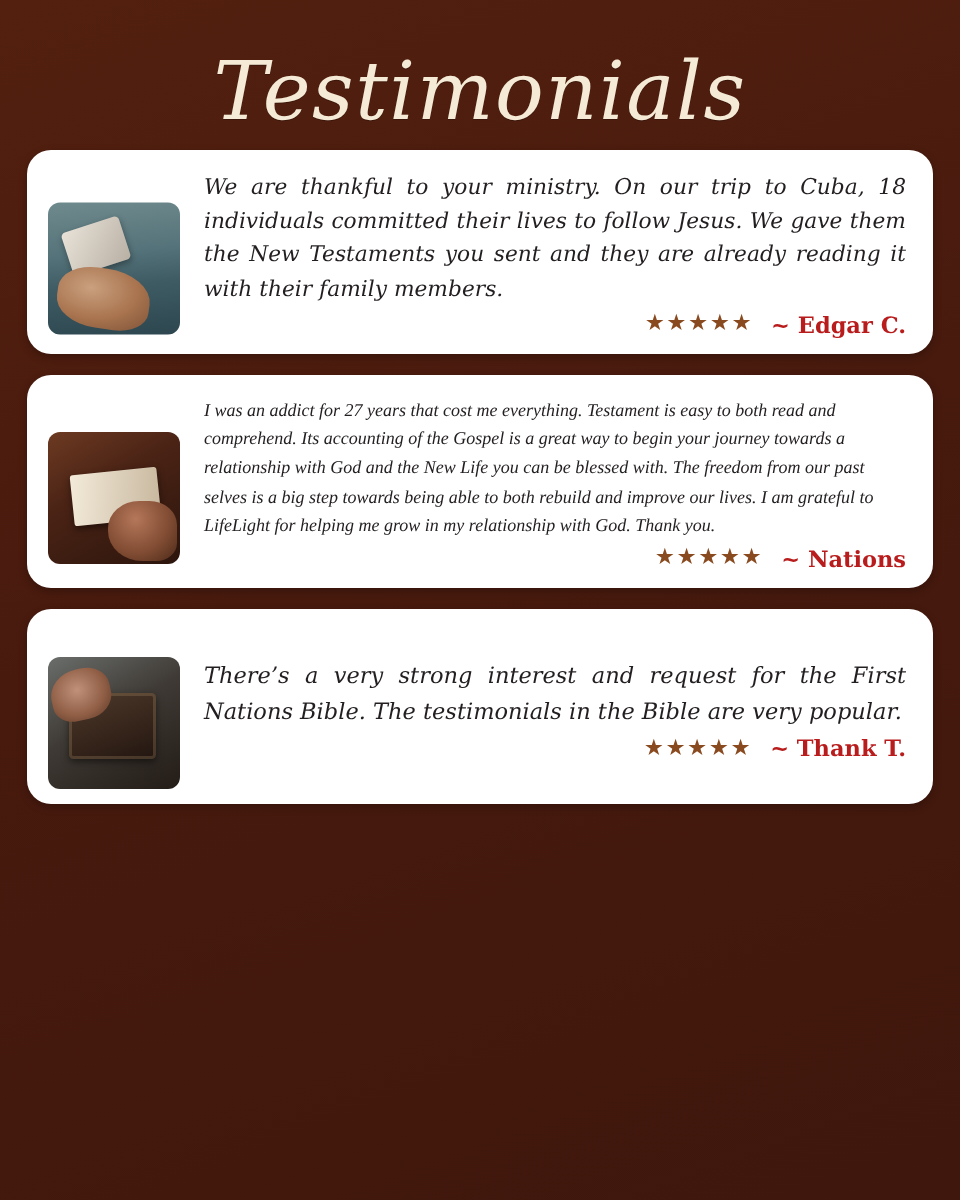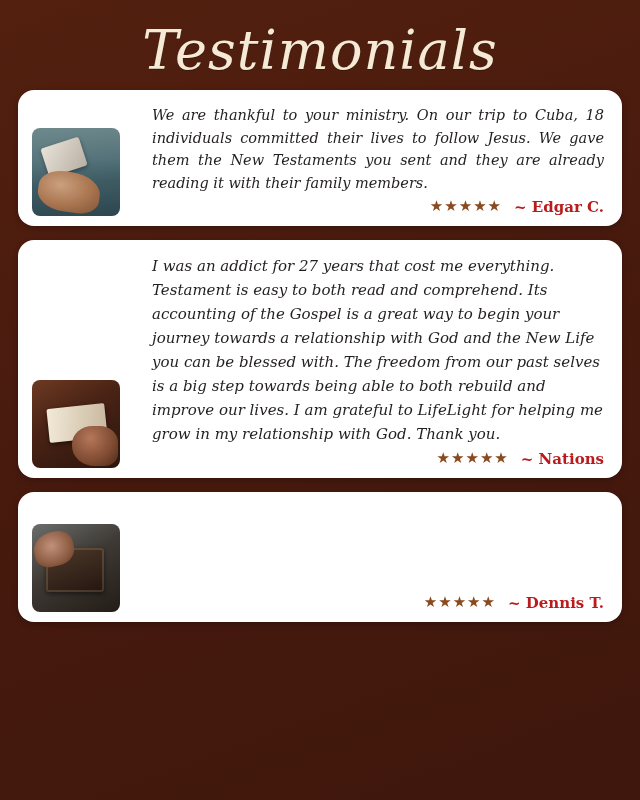--- a/index.html
+++ b/index.html
@@ -12,21 +12,21 @@
   }
   body {
     background: #4a1c10;
     font-family: "Liberation Serif", serif;
     position: relative;
   }
   .page {
     width: 640px;
     height: 800px;
     background: linear-gradient(160deg, #53200f 0%, #481a0e 45%, #3f170c 100%);
-    padding: 6px 18px;
+    padding: 16px 18px;
     position: relative;
   }
   .title {
     text-align: center;
     color: #f4ead6;
     font-family: "DejaVu Serif", serif;
     font-size: 54px;
     font-style: italic;
     font-weight: 400;
     letter-spacing: 1px;
@@ -38,40 +38,40 @@
   .cards {
     display: flex;
     flex-direction: column;
     gap: 14px;
   }
   .card {
     background: #ffffff;
     border-radius: 16px;
     padding: 14px 18px 10px 14px;
     display: flex;
-    gap: 32px;
-    align-items: flex-end;
+    gap: 16px;
+    align-items: center;
     box-shadow: 0 2px 6px rgba(0,0,0,0.25);
   }
   .card-body {
     flex: 1;
     display: flex;
     flex-direction: column;
     min-width: 0;
   }
   .quote {
     color: #231f20;
     font-family: "DejaVu Serif", serif;
     font-style: italic;
     font-size: 14.5px;
     line-height: 1.55;
     text-align: justify;
     margin: 0;
   }
-  .card-2 .quote { text-align: left; font-size: 15px; line-height: 1.6; }
+  .card-2 .quote { text-align: left; font-size: 12px; line-height: 1.6; font-family: Liberation Serif, serif; }
   .card-3 .quote { text-align: justify; font-size: 15px; line-height: 1.62; }
   .attrib {
     display: flex;
     align-items: center;
     justify-content: flex-end;
     gap: 12px;
     margin-top: 4px;
   }
   .stars {
     color: #8a4a1f;
@@ -189,21 +189,22 @@
         <div class="attrib">
           <span class="stars">★★★★★</span>
           <span class="author">~ Nations</span>
         </div>
       </div>
     </div>
 
     <div class="card card-3">
       <div class="photo photo-3"></div>
       <div class="card-body">
+        <p class="quote">There’s a very strong interest and request for the First Nations Bible. The testimonials in the Bible are very popular.</p>
         <div class="attrib">
           <span class="stars">★★★★★</span>
-          <span class="author">~ Dennis T.</span>
+          <span class="author">~ Thank T.</span>
         </div>
       </div>
     </div>
 
   </div>
 </div>
 
 </body></html>

